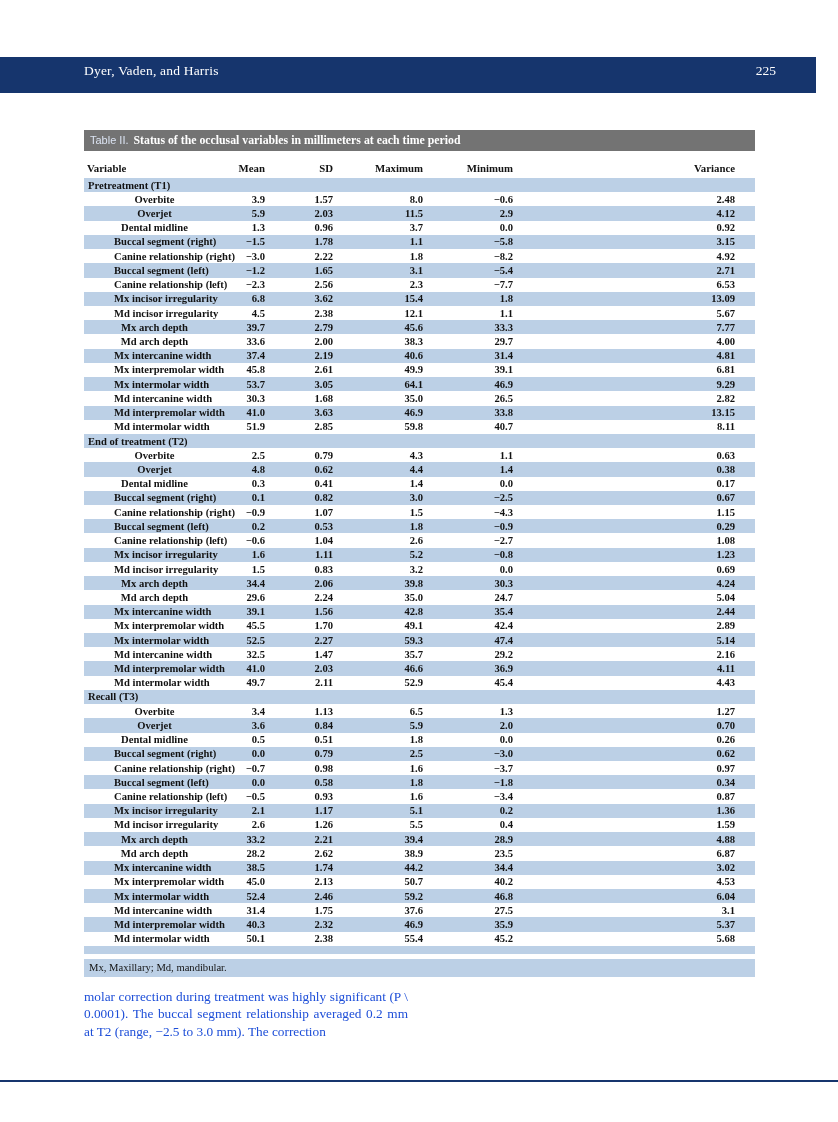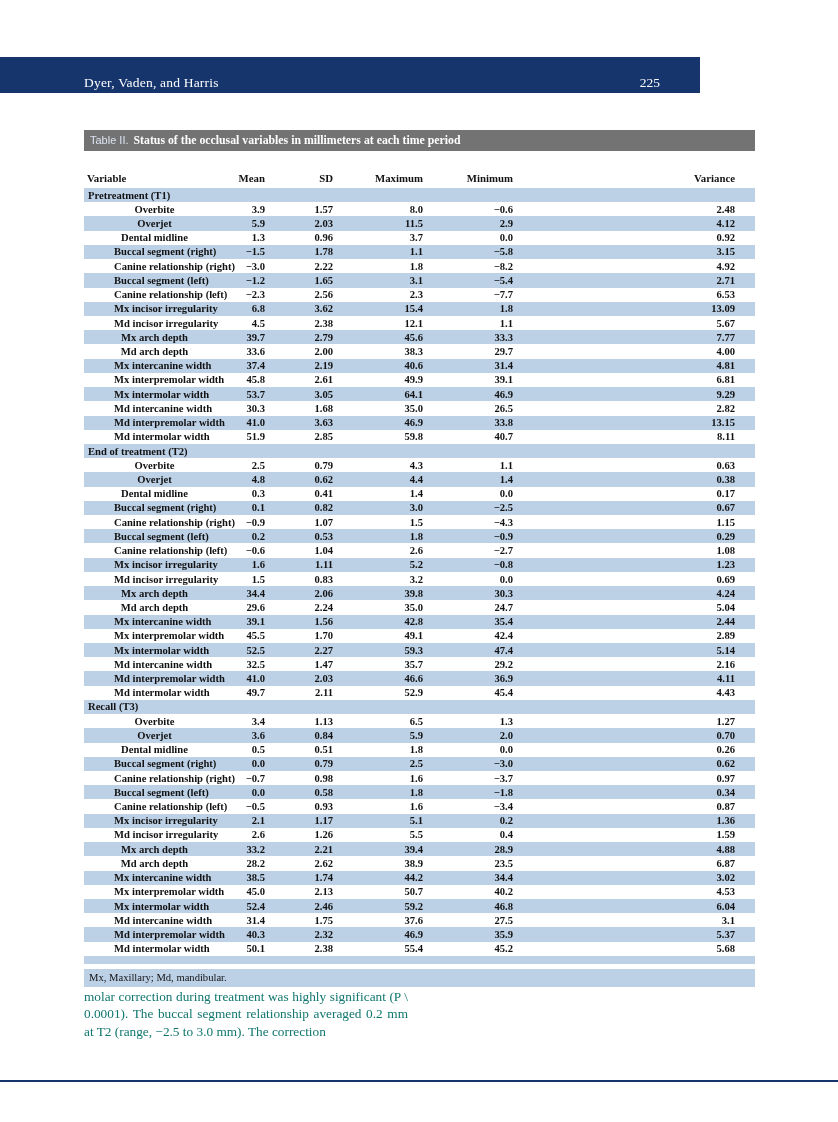--- a/index.html
+++ b/index.html
@@ -1,53 +1,53 @@
 <!DOCTYPE html>
 <html><head>
 <meta charset="utf-8">
 <style>
   html,body{margin:0;padding:0;background:#ffffff;}
   .page{position:relative;width:838px;height:1122px;background:#ffffff;overflow:hidden;
         font-family:"Liberation Serif", serif;color:#121212;}
 
   
-  .topbar{position:absolute;left:0;top:57px;width:700px;height:36px;background:#16356d;
-          display:flex;align-items:flex-end;justify-content:space-between;box-sizing:border-box;
-          padding:0 40px 2px 84px;color:#ffffff;}
+  .topbar{position:absolute;left:0;top:57px;width:816px;height:36px;background:#16356d;
+          display:flex;align-items:center;justify-content:space-between;box-sizing:border-box;
+          padding:0 40px 9px 84px;color:#ffffff;}
   .topbar .title{font-size:13.5px;letter-spacing:.2px;}
   .topbar .pageno{font-size:13.5px;}
 
   
   .tablewrap{position:absolute;left:84px;top:130px;width:671px;}
   .ttitle{background:#737373;color:#ffffff;height:21px;line-height:21px;font-size:11.8px;
           padding-left:6px;box-sizing:border-box;white-space:nowrap;}
   .ttitle .tlabel{font-family:"Liberation Sans", sans-serif;font-weight:400;font-size:11px;
                   color:#dbe3f2;margin-right:5px;}
   .ttitle .ttext{font-weight:700;}
 
   .grid-row{display:grid;grid-template-columns:111px 70px 68px 90px 90px 242px;
             align-items:center;}
-  .colhead{height:37px;font-weight:700;font-size:10.8px;align-items:end;padding-bottom:4px;
+  .colhead{height:27px;font-weight:700;font-size:10.8px;align-items:end;padding-bottom:4px;
            box-sizing:border-box;background:#ffffff;}
   .colhead .c0{padding-left:3px;}
   .num{text-align:right;white-space:nowrap;}
   .c5{padding-right:20px;box-sizing:border-box;}
 
   .drow{height:14.22px;font-size:10.6px;font-weight:700;}
   .drow.blue{background:#bcd0e6;}
   .drow .lab{padding-left:30px;white-space:nowrap;overflow:visible;text-align:center;}
   .srow{height:14.22px;font-size:10.6px;font-weight:700;background:#bcd0e6;
         padding-left:4px;display:flex;align-items:center;}
   .bluestrip{height:8px;background:#bcd0e6;}
   .footnote{margin-top:5px;height:18px;background:#bcd0e6;font-size:10.6px;
             display:flex;align-items:center;padding-left:5px;}
 
   
   .bodycol{position:absolute;top:988px;font-size:13.3px;line-height:1.31;
-           text-align:justify;color:#0f766e;}
+           text-align:justify;color:#1d4ed8;}
   .bodycol.left{left:84px;width:324px;}
   .bodycol.right{left:434px;width:321px;}
 
   
   .footrule{position:absolute;left:0;top:1080px;width:838px;height:2px;background:#16356d;}
   .footband{position:absolute;left:0;top:1144px;width:838px;height:40px;background:#bcd0e6;
             box-sizing:border-box;border-bottom:2px solid #9db1cc;}
   .footband .inner{display:flex;justify-content:space-between;box-sizing:border-box;
                    padding:9px 85px 0 84px;color:#1b4080;font-size:13px;font-weight:700;}
 </style>

